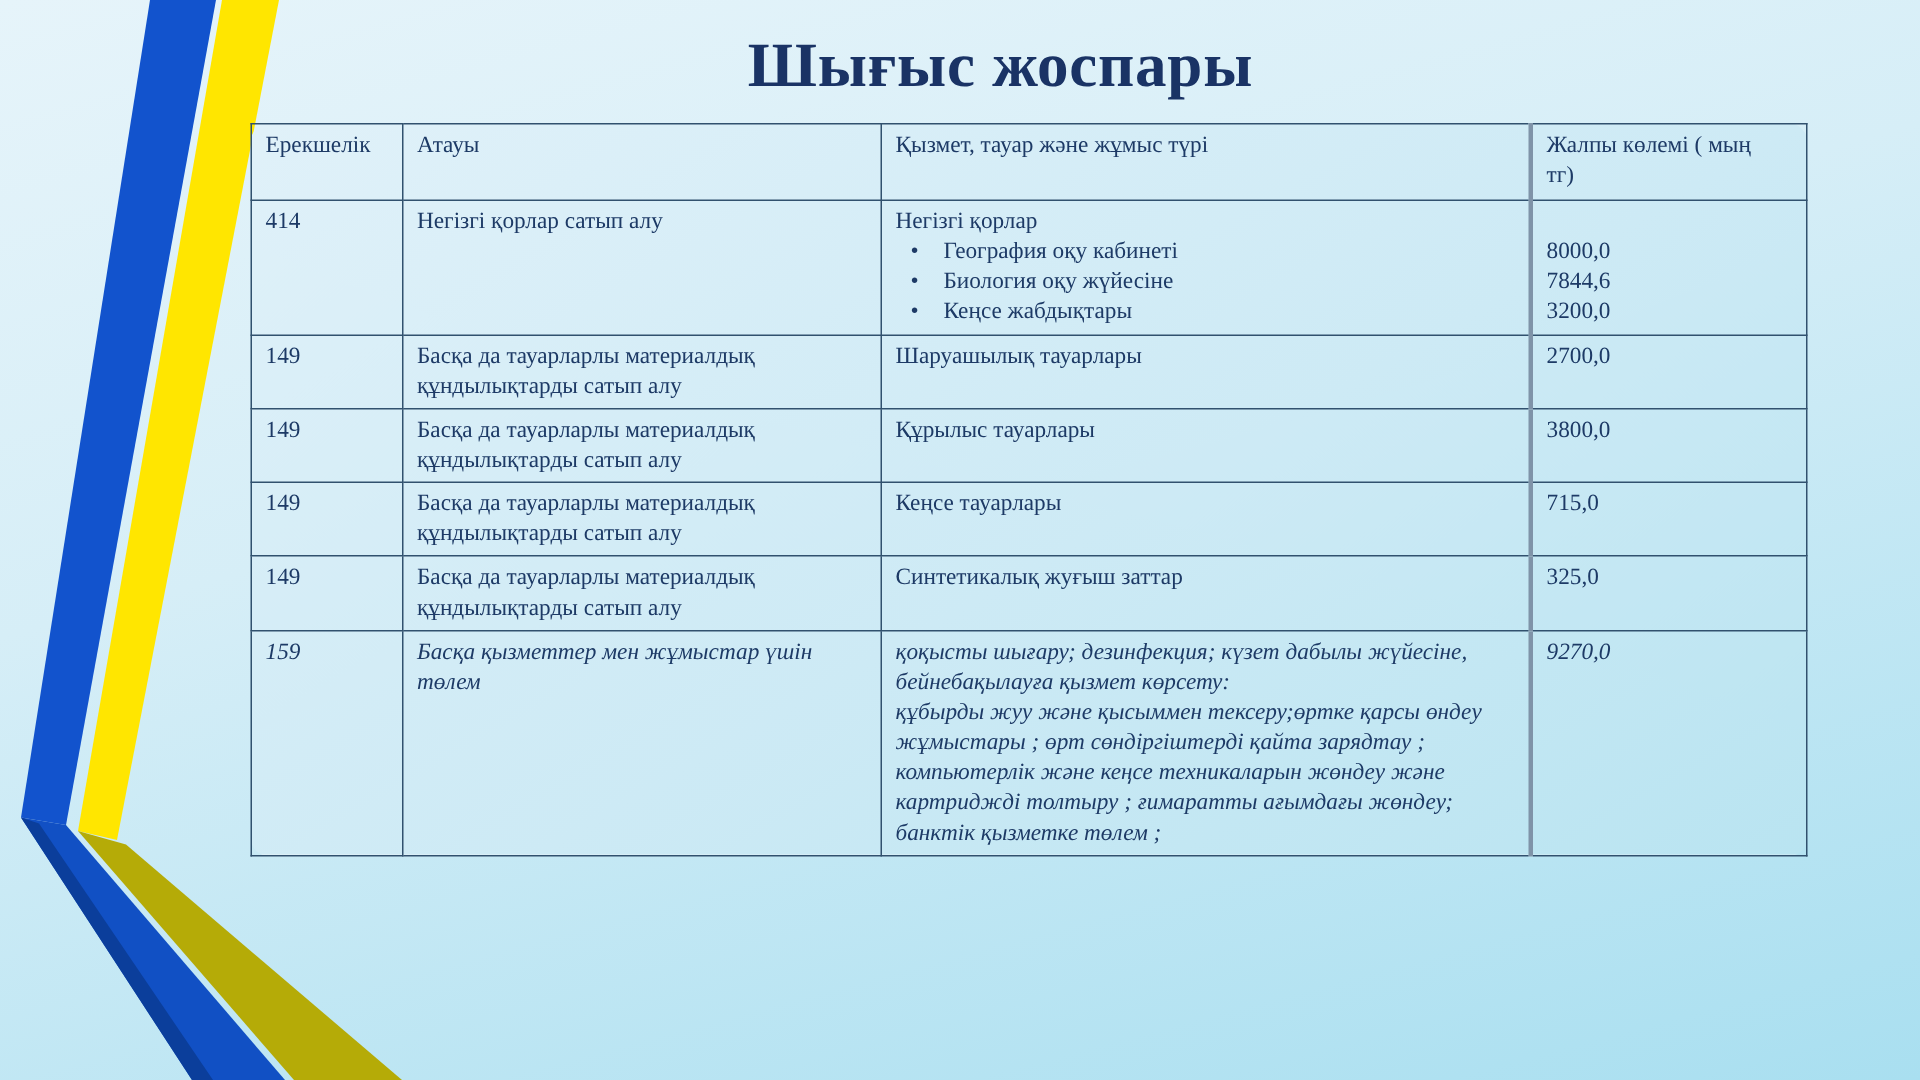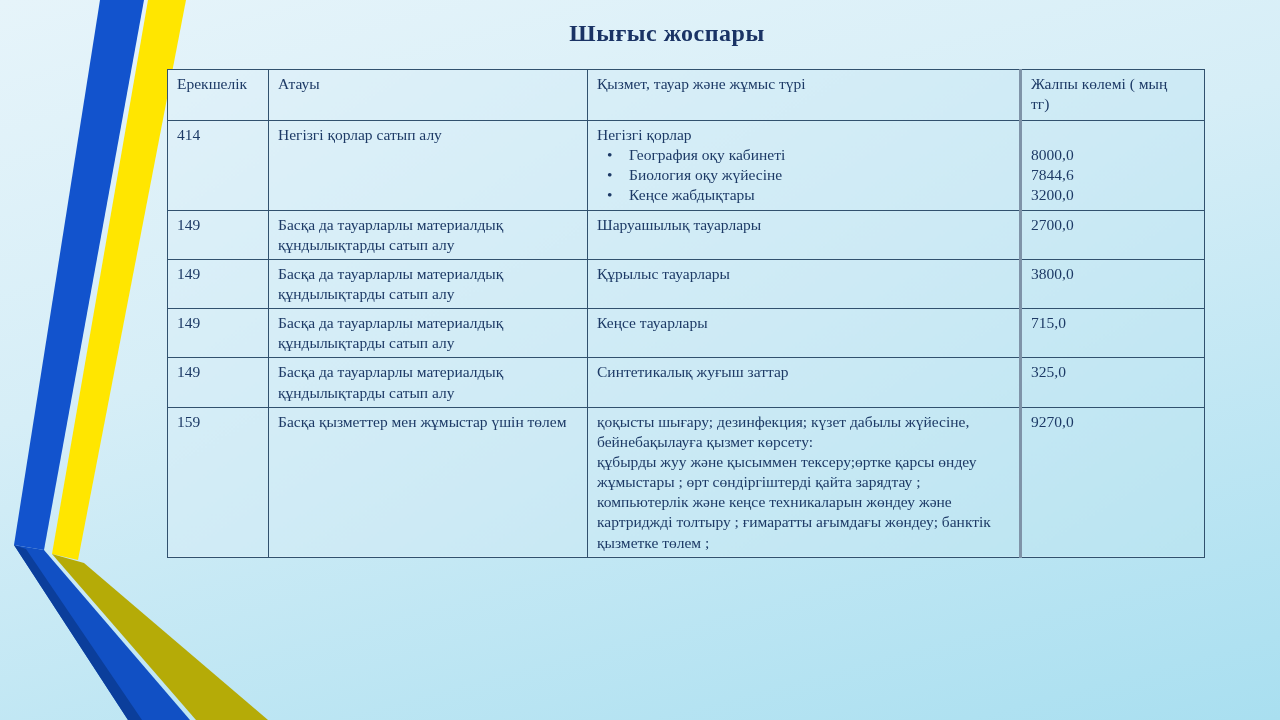--- a/index.html
+++ b/index.html
@@ -5,36 +5,37 @@
   html,body{margin:0;padding:0;}
   body{
     width:1280px;height:720px;overflow:hidden;position:relative;
     background:linear-gradient(165deg,#e6f4fa 0%,#d6eef7 40%,#a9dff0 100%);
     font-family:"Liberation Serif","DejaVu Serif",serif;
     color:#1d3a66;
   }
   .ribbon{position:absolute;left:0;top:0;pointer-events:none;}
   .slide-title{
     position:absolute;top:20px;left:167px;width:1000px;
-    text-align:center;font-size:24px;font-weight:bold;color:#1a3365;
+    text-align:center;font-size:42px;font-weight:bold;color:#1a3365;
     letter-spacing:0.5px;
   }
   table.expense{
-    position:absolute;left:167px;top:69px;width:1037px;
+    position:absolute;left:167px;top:82px;width:1037px;
     border-collapse:collapse;table-layout:fixed;
     background:linear-gradient(150deg,#e0f1f9 0%,#cdeaf5 55%,#b9e4f1 100%);
+    border-radius:13px;
   }
   col.c1{width:101px;} col.c2{width:319px;} col.c3{width:433px;} col.c4{width:184px;}
   td,th{
     border:1px solid #31516e;vertical-align:top;text-align:left;
     padding:4px 8px 4px 9px;font-size:15.5px;font-weight:normal;line-height:1.3;
   }
   td:nth-child(4),th:nth-child(4){border-left:3px solid #7f93a8;margin-left:13px;}
   tr.h-head{height:51px;} tr.h-r1{height:83px;} tr.h-std{height:47px;}
-  tr.h-big{height:143px;} tr.h-total{height:37px;}
+  tr.h-big{height:143px;font-style:italic;} tr.h-total{height:37px;}
   .pre{white-space:pre-line;}
   .bullet-line{display:flex;padding-left:10px;}
   .bullet{width:22px;flex:0 0 22px;}
   .bullet-text{flex:1;}
   td.amounts div{line-height:1.3;}
   td.amounts.offset{padding-top:24px;}
   tr.h-total td{font-weight:bold;padding-top:6px;}
 </style>
 </head>
 <body>

